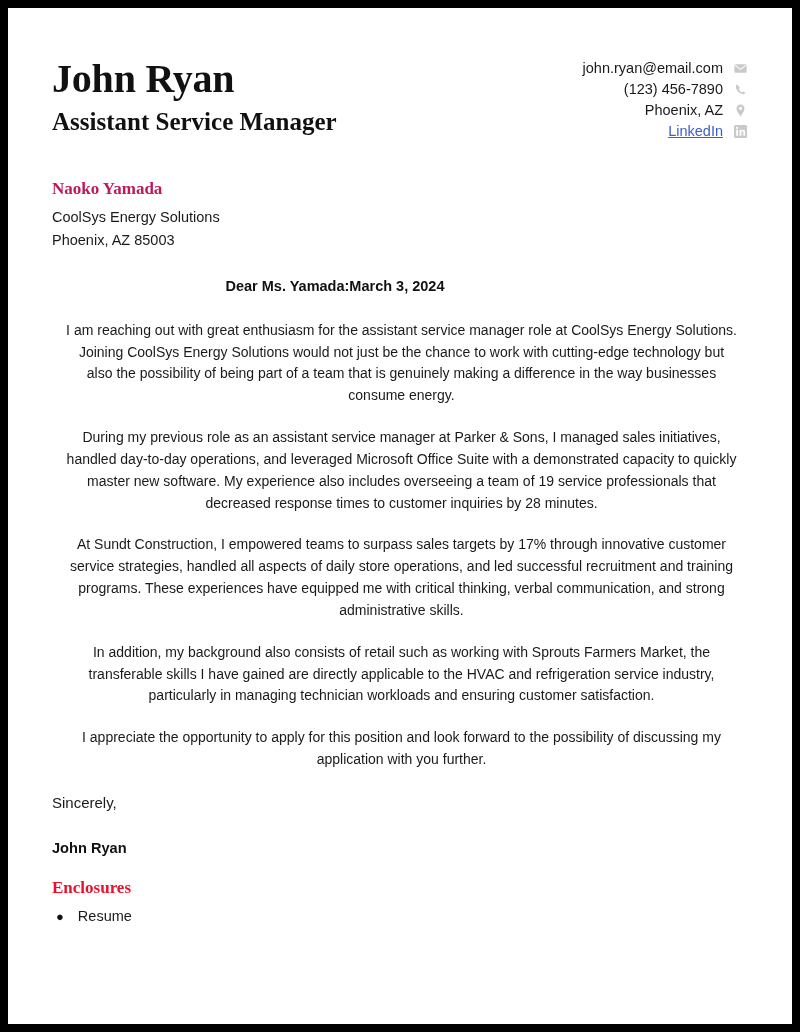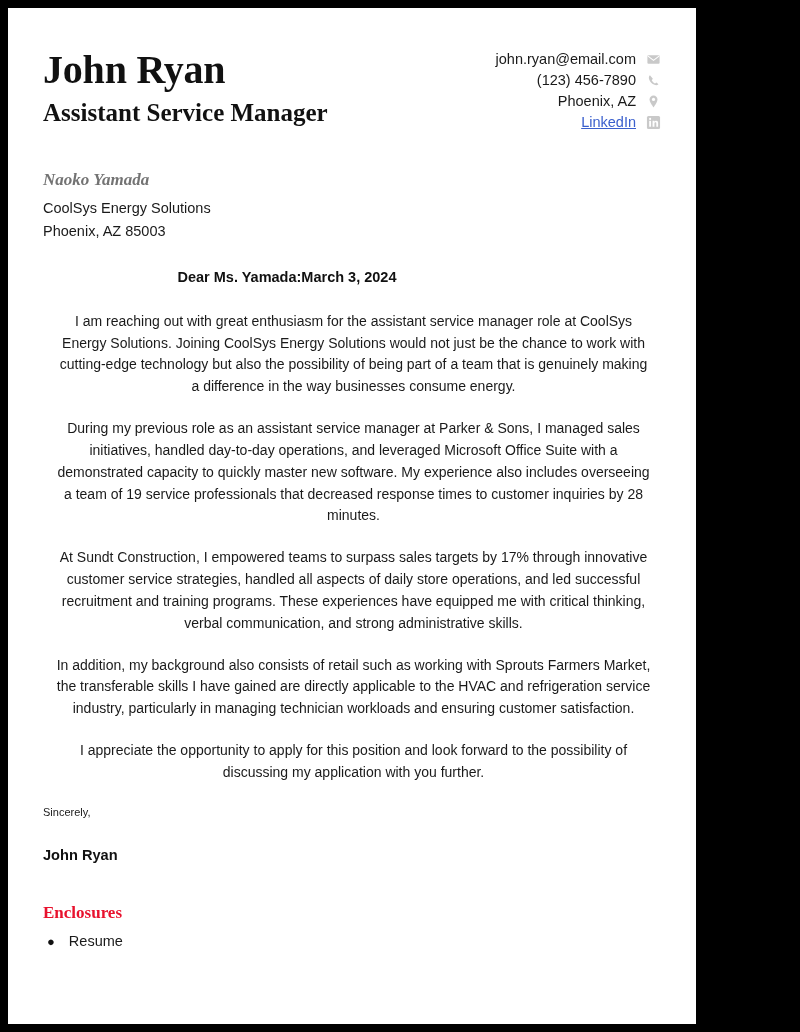--- a/index.html
+++ b/index.html
@@ -11,25 +11,25 @@
     height: 1032px;
     background: #000000;
     font-family: "Liberation Sans", sans-serif;
     overflow: hidden;
   }
 
   .page {
     position: absolute;
     left: 8px;
     top: 8px;
-    width: 688px;
+    width: 784px;
     height: 1016px;
     background: #ffffff;
     box-sizing: border-box;
-    padding: 3px;
+    padding: 12px;
   }
 
   .inner {
     padding: 30px 32px 0 32px;
   }
 
   
   .header {
     display: flex;
     align-items: flex-start;
@@ -102,23 +102,22 @@
 
   
   .recipient {
     margin-top: 40px;
   }
 
   .recipient-name {
     font-family: "Liberation Serif", serif;
     font-weight: bold;
     font-size: 17px;
-    color: #737373;
+    color: #be185d;
     margin: 0 0 7px 0;
-    font-style: italic;
   }
 
   .recipient-line {
     font-size: 14.5px;
     color: #1a1a1a;
     line-height: 1.58;
   }
 
   
   .salutation-row {
@@ -143,36 +142,36 @@
   .body-paragraph {
     font-size: 14px;
     line-height: 1.56;
     color: #1a1a1a;
     margin: 0 0 20px 13px;
     padding-right: 10px;
     text-align: center;
   }
 
   .closing {
-    font-size: 11px;
+    font-size: 15px;
     line-height: 1.56;
     color: #1a1a1a;
     margin: 6px 0 0 0;
   }
 
   .signature {
     font-size: 14.6px;
     font-weight: bold;
     color: #111111;
     margin: 26px 0 0 0;
   }
 
   
   .enclosures {
-    margin-top: 40px;
+    margin-top: 22px;
   }
 
   .enclosures-title {
     font-family: "Liberation Serif", serif;
     font-weight: bold;
     font-size: 17px;
     color: #e8112d;
     margin: 0 0 8px 0;
   }
 

